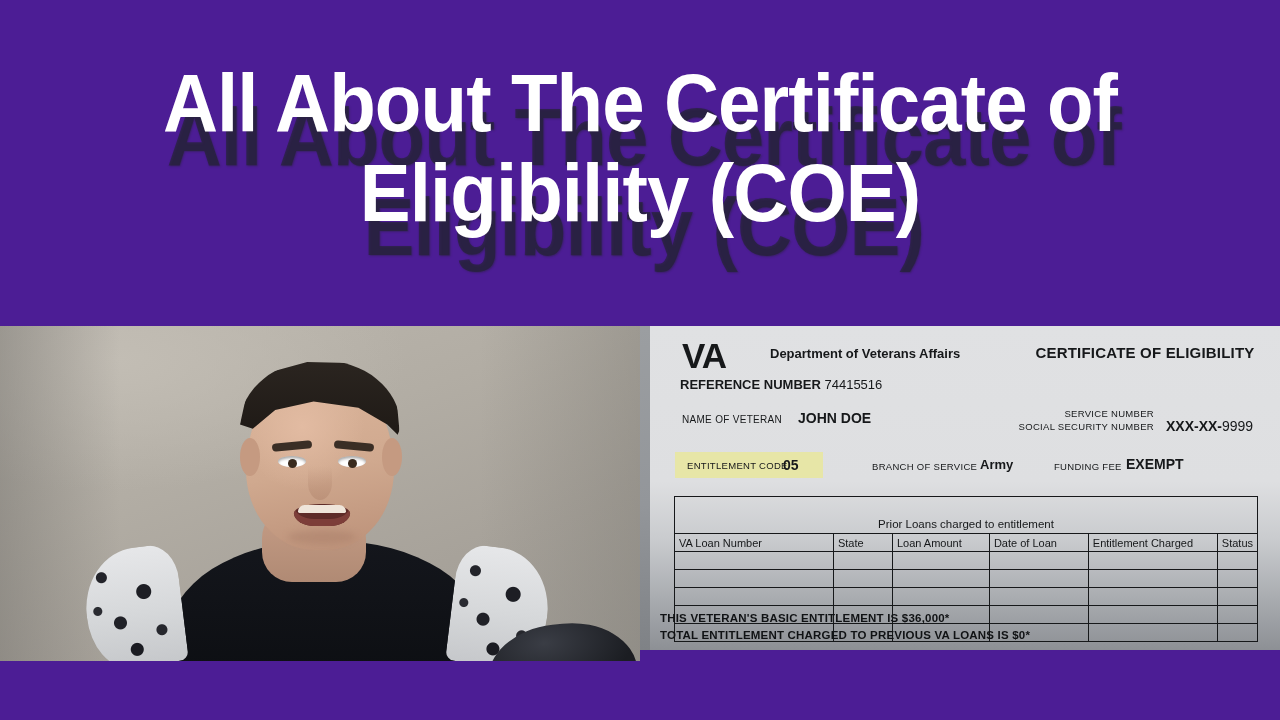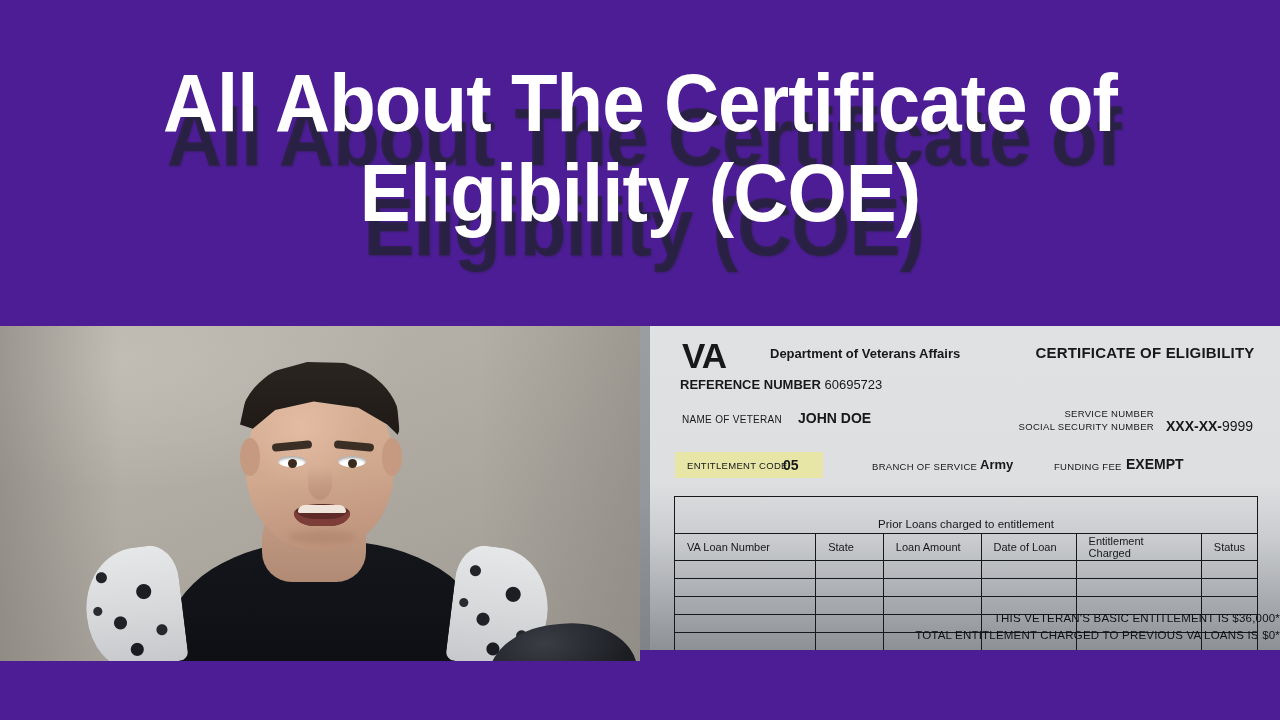--- a/index.html
+++ b/index.html
@@ -341,38 +341,38 @@
     position: absolute;
     left: 24px; top: 170px;
     width: 584px;
     border-collapse: collapse;
     border: 1.5px solid #16181a;
     background: transparent;
     font-size: 11px;
   }
   .loan-table td, .loan-table th {
     border: 1px solid #16181a;
-    padding: 1px 12px;
+    padding: 1px 4px;
     font-weight: normal;
     height: 13px;
   }
   .loan-table .cap {
     text-align: center;
     font-size: 11.5px;
     padding: 19px 0 2px;
   }
   .loan-table tbody td { height: 15px; }
 
   .footer-lines {
     position: absolute;
     left: 10px; top: 284px;
     width: 620px;
-    text-align: right;
+    text-align: left;
     font-size: 11.5px;
-    font-weight: normal;
+    font-weight: bold;
     line-height: 1.45;
     letter-spacing: 0.2px;
     color: #101214;
   }
 </style>
 </head>
 <body>
 
 <div id="stage">
 
@@ -413,21 +413,21 @@
     <div class="doc-left-strip"></div>
 
     <div class="doc-inner">
 
       <div class="va-logo">VA</div>
       <div class="dept">Department of Veterans Affairs</div>
       <div class="coe-title">CERTIFICATE OF ELIGIBILITY</div>
 
       <div class="ref-line">
         <span>REFERENCE NUMBER</span>
-        <span class="refnum">60695723</span>
+        <span class="refnum">74415516</span>
       </div>
 
       <div class="nov-label">NAME OF VETERAN</div>
       <div class="nov-value">JOHN DOE</div>
 
       <div class="svc-labels">
         <div>SERVICE NUMBER</div>
         <div>SOCIAL SECURITY NUMBER</div>
       </div>
       <div class="ssn-value">

